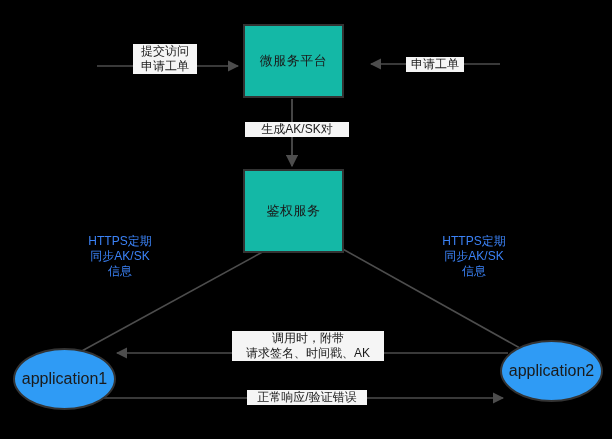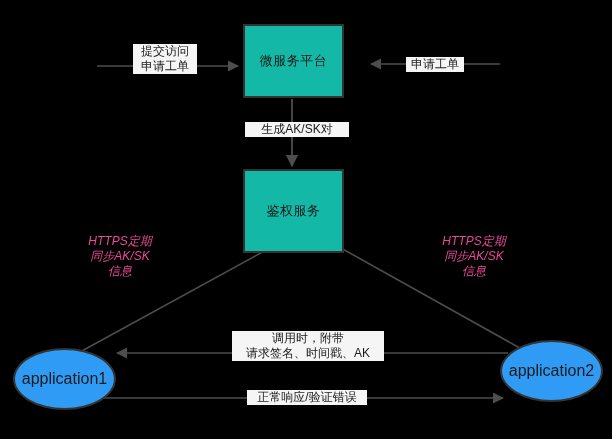--- a/index.html
+++ b/index.html
@@ -55,22 +55,21 @@
     color: #1a1a1a;
     font-size: 12px;
     line-height: 15px;
     text-align: center;
     white-space: pre;
     padding: 0 1px;
     box-sizing: border-box;
   }
   .edge-label.plain {
     background: transparent;
-    color: #ec4899;
-    font-style: italic;
+    color: #3b82f6;
   }
   .lbl-submit   { left: 133px; top: 44px;  width: 64px;  }
   .lbl-approve  { left: 406px; top: 57px;  width: 58px;  }
   .lbl-genkey   { left: 245px; top: 122px; width: 104px;  }
   .lbl-https-l  { left: 76px;  top: 234px; width: 88px;  }
   .lbl-https-r  { left: 430px; top: 234px; width: 88px;  }
   .lbl-invoke   { left: 232px; top: 331px; width: 152px; }
   .lbl-response { left: 247px; top: 390px; width: 120px; }
 </style>
 </head>

